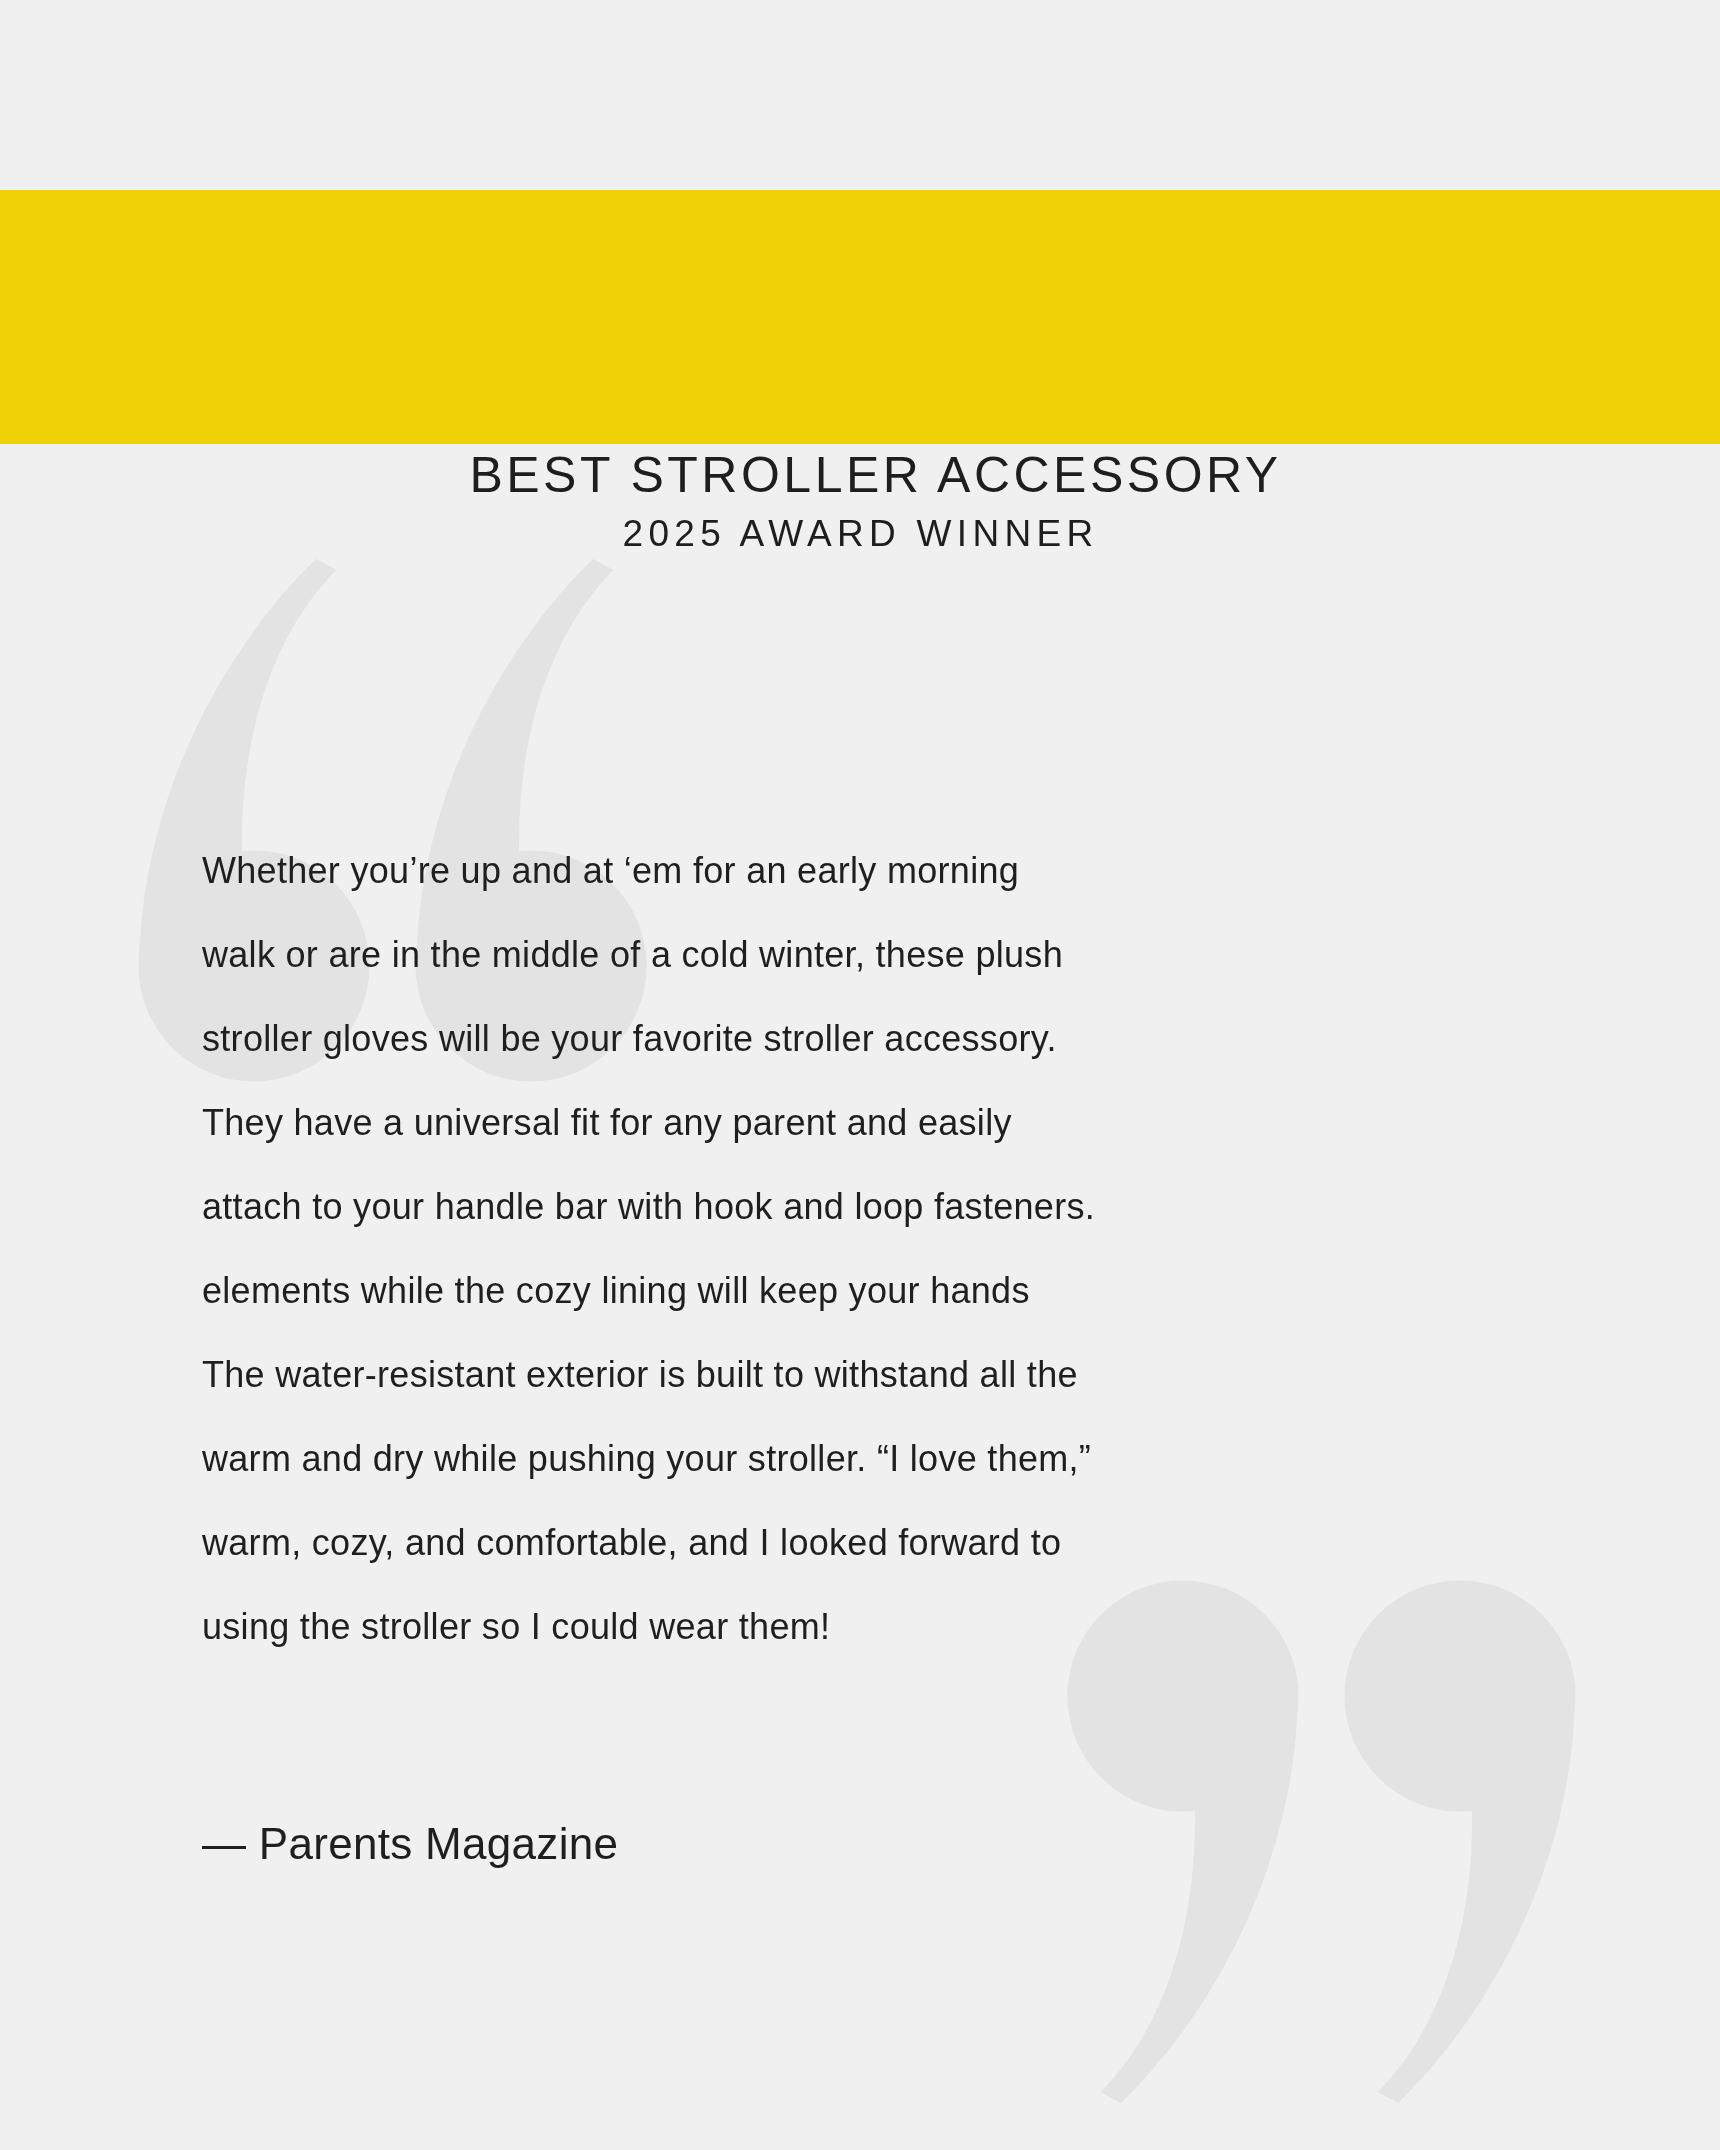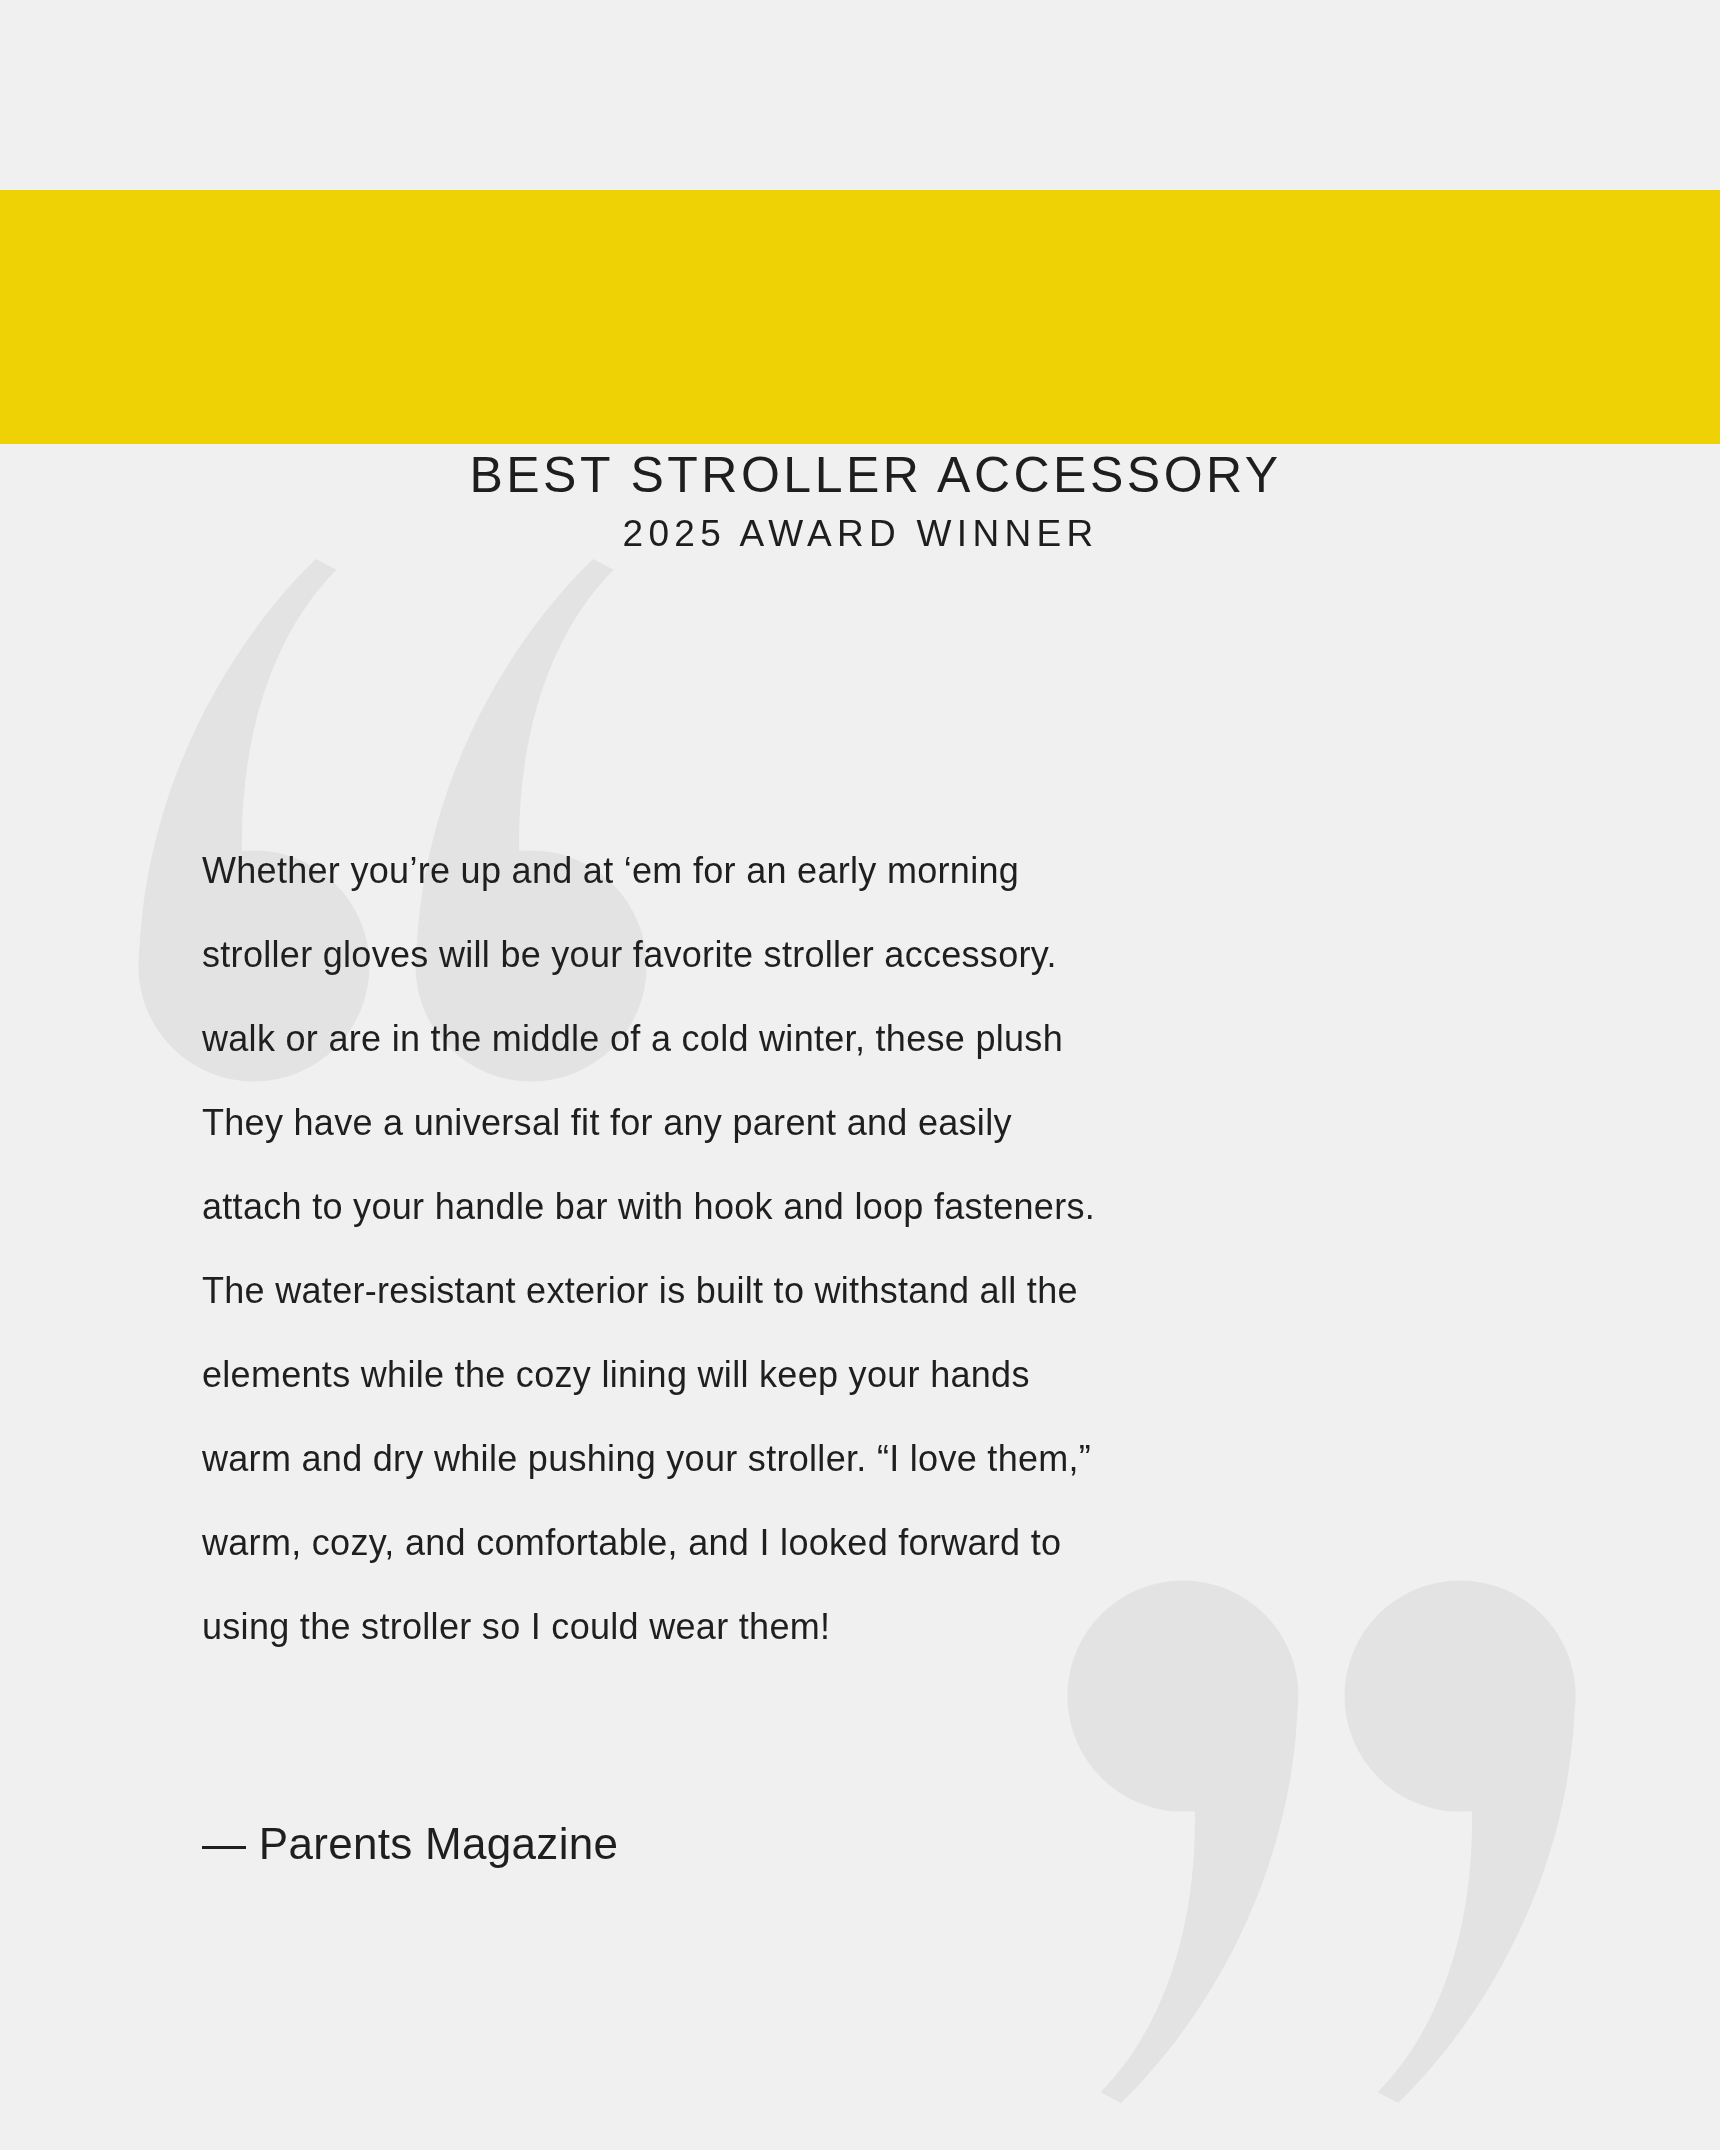--- a/index.html
+++ b/index.html
@@ -96,26 +96,26 @@
     <g fill="#E3E3E3" transform="rotate(180,435,445)">
       <circle cx="200" cy="690" r="196"></circle>
       <path d="M305 0 C160 140 10 390 5 690 L200 690 C150 430 190 170 340 18 Z"></path>
       <circle cx="670" cy="690" r="196"></circle>
       <path d="M775 0 C630 140 480 390 475 690 L670 690 C620 430 660 170 810 18 Z"></path>
     </g>
   </svg>
 
   <div class="quote-text">
     <div class="quote-line">Whether you’re up and at ‘em for an early morning</div>
+    <div class="quote-line">walk or are in the middle of a cold winter, these plush</div>
     <div class="quote-line">stroller gloves will be your favorite stroller accessory.</div>
-    <div class="quote-line">walk or are in the middle of a cold winter, these plush</div>
     <div class="quote-line">They have a universal fit for any parent and easily</div>
     <div class="quote-line">attach to your handle bar with hook and loop fasteners.</div>
+    <div class="quote-line">elements while the cozy lining will keep your hands</div>
     <div class="quote-line">The water-resistant exterior is built to withstand all the</div>
-    <div class="quote-line">elements while the cozy lining will keep your hands</div>
     <div class="quote-line">warm and dry while pushing your stroller. “I love them,”</div>
     <div class="quote-line">warm, cozy, and comfortable, and I looked forward to</div>
     <div class="quote-line">using the stroller so I could wear them!</div>
   </div>
 
   <div class="attribution">— Parents Magazine</div>
 
 </div>
 
 

